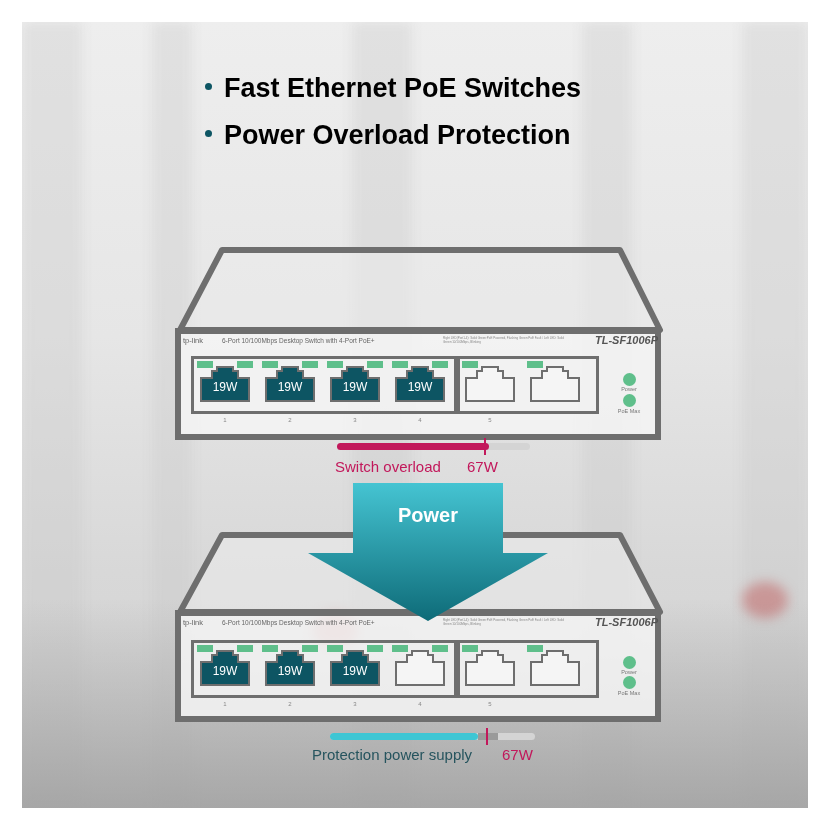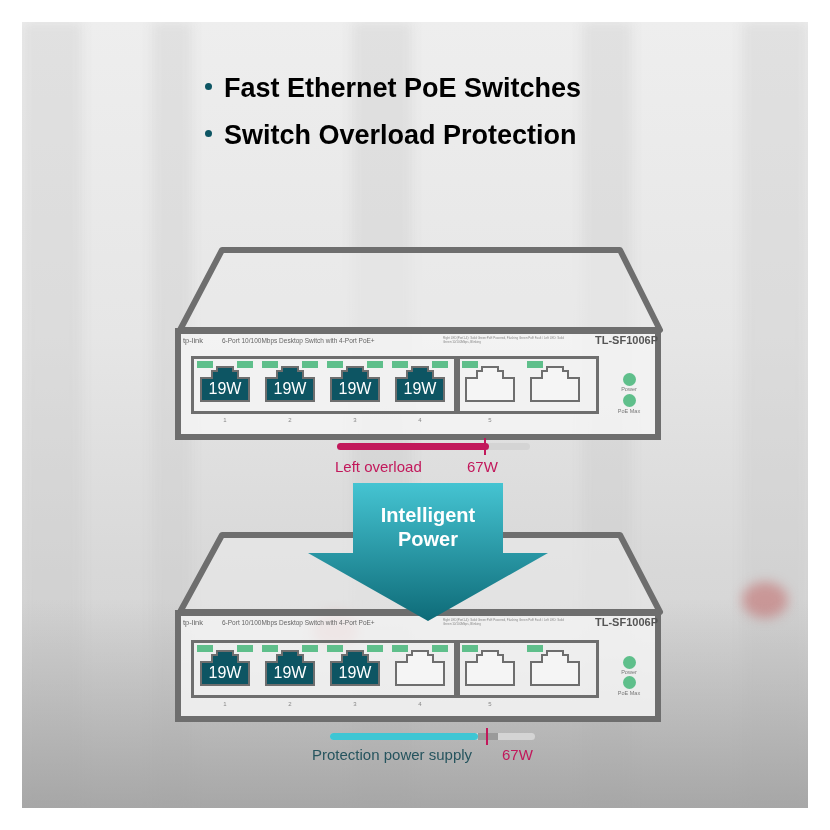--- a/index.html
+++ b/index.html
@@ -10,29 +10,29 @@
   .floor { position:absolute; left:0; right:0; bottom:0; height:210px;
     background: linear-gradient(180deg, rgba(180,180,180,0) 0%, rgba(160,160,160,0.5) 60%, rgba(150,150,150,0.7) 100%); }
   .redblob { position:absolute; width:46px; height:36px; background:rgba(190,80,80,0.45); border-radius:50%; filter:blur(6px); }
 
   .bullets { position:absolute; left:205px; top:68px; }
   .bullet { color:#000000; font-size:27px; font-weight:bold; height:47px; line-height:40px; white-space:nowrap; }
   .bullet .dot { display:inline-block; width:7px; height:7px; border-radius:50%; background:#0d5563; margin-right:12px; vertical-align:middle; position:relative; top:-3px; }
   .sw-body { position:absolute; border:6px solid #6e6e6e; background:rgba(245,245,245,0.85); }
   .sw-label { position:absolute; font-size:6.5px; color:#666; white-space:nowrap; }
   .sw-logo { font-size:7.5px; }
-  .sw-model { position:absolute; font-size:11px; font-weight:bold; color:#555; white-space:nowrap; }
+  .sw-model { position:absolute; font-size:11px; font-weight:bold; font-style:italic; color:#555; white-space:nowrap; }
   .sw-tiny { position:absolute; font-size:3px; color:#888; width:130px; line-height:4px; }
   .portgroup { position:absolute; border:3px solid #6e6e6e; }
   .port { position:absolute; width:56px; height:44px; }
   .port .led { position:absolute; top:0; width:16px; height:7px; background:#5fbf8b; }
   .port .led.l { left:0; } .port .led.r { right:0; }
   .port .jack { position:absolute; left:3px; top:5px; width:50px; height:36px; }
   .port .num { position:absolute; bottom:-18px; left:0; width:56px; text-align:center; font-size:6px; color:#888; }
-  .jack .lbl { position:absolute; left:0; right:0; top:14px; text-align:center; color:#fff; font-size:16px; }
+  .jack .lbl { position:absolute; left:0; right:0; top:14px; text-align:center; color:#fff; font-size:12px; }
   .statusled { position:absolute; width:13px; height:13px; border-radius:50%; background:#5fbf8b; }
   .statuslbl { position:absolute; font-size:5.5px; color:#777; width:40px; text-align:center; }
 
   .bar { position:absolute; height:7px; border-radius:4px; background:#d4d4d4; }
   .bar .fill { position:absolute; left:0; top:0; bottom:0; border-radius:4px; }
   .bar .tick { position:absolute; top:-5px; width:2px; height:17px; background:#c2185b; }
   .caption { position:absolute; font-size:15px; white-space:nowrap; }
 
   .arrow { position:absolute; left:298px; top:483px; width:260px; height:140px; }
   .arrow-text { position:absolute; left:298px; top:503px; width:190px; text-align:center; color:#fff; font-weight:bold; font-size:20px; line-height:24px; }
@@ -46,21 +46,21 @@
   <div class="blurcol" style="left:330px;width:60px;"></div>
   <div class="blurcol" style="left:560px;width:50px;"></div>
   <div class="blurcol" style="left:720px;width:66px;"></div>
   <div class="floor"></div>
   <div class="redblob" style="left:290px;top:590px;"></div>
   <div class="redblob" style="left:720px;top:560px;"></div>
 </div>
 
 <div class="bullets">
   <div class="bullet"><span class="dot"></span><span>Fast Ethernet PoE Switches</span></div>
-  <div class="bullet"><span class="dot"></span><span>Switch Overload Protection</span></div>
+  <div class="bullet"><span class="dot"></span><span>Power Overload Protection</span></div>
 </div>
 
 <div>
   <svg style="position:absolute;left:0;top:0;" width="830" height="830">
     <polygon points="222,250 620,250 660,330 180,330" fill="rgba(235,235,235,0.6)" stroke="#6e6e6e" stroke-width="6" stroke-linejoin="round"></polygon>
   </svg>
   <div class="sw-body" style="left:175px;top:328px;width:474px;height:100px;"></div>
   <div class="sw-label sw-logo" style="left:183px;top:336px;">tp-link</div>
   <div class="sw-label" style="left:222px;top:337px;">6-Port 10/100Mbps Desktop Switch with 4-Port PoE+</div>
   <div class="sw-tiny" style="left:443px;top:336px;">Right LED(Port1-4): Solid Green:PoE Powered, Flashing Green:PoE Fault / Left LED: Solid Green:10/100Mbps, Blinking</div>
@@ -135,21 +135,21 @@
     </div>
   <div class="statusled" style="left:623px;top:373px;"></div>
   <div class="statuslbl" style="left:609px;top:386px;">Power</div>
   <div class="statusled" style="left:623px;top:394px;"></div>
   <div class="statuslbl" style="left:609px;top:408px;">PoE Max</div>
 
   <div class="bar" id="bar0" style="left:337px;top:443px;width:193px;">
     <div class="fill" style="width: 79%; background: rgb(194, 24, 91);"></div>
     <div class="tick" style="left: 76%;"></div>
   </div>
-  <div class="caption" style="left:335px;top:458px;color:#c2185b;">Left overload</div>
+  <div class="caption" style="left:335px;top:458px;color:#c2185b;">Switch overload</div>
   <div class="caption" style="left:467px;top:458px;color:#c2185b;">67W</div>
 </div>
 
 <div>
   <svg style="position:absolute;left:0;top:0;" width="830" height="830">
     <polygon points="222,535 620,535 660,612 180,612" fill="rgba(235,235,235,0.6)" stroke="#6e6e6e" stroke-width="6" stroke-linejoin="round"></polygon>
   </svg>
   <div class="sw-body" style="left:175px;top:610px;width:474px;height:100px;"></div>
   <div class="sw-label sw-logo" style="left:183px;top:618px;">tp-link</div>
   <div class="sw-label" style="left:222px;top:619px;">6-Port 10/100Mbps Desktop Switch with 4-Port PoE+</div>
@@ -240,15 +240,14 @@
 <svg class="arrow" viewBox="0 0 260 140">
   <defs>
     <linearGradient id="ag" x1="0" y1="0" x2="0" y2="1">
       <stop offset="0" stop-color="#45c4d2"></stop>
       <stop offset="1" stop-color="#0e6b78"></stop>
     </linearGradient>
   </defs>
   <polygon points="55,0 205,0 205,70 250,70 130,138 10,70 55,70" fill="url(#ag)"></polygon>
 </svg>
 <div class="arrow-text" style="left:298px;width:260px;">
-  <div>Intelligent</div>
   <div>Power</div>
 </div>
 
 </body></html>

